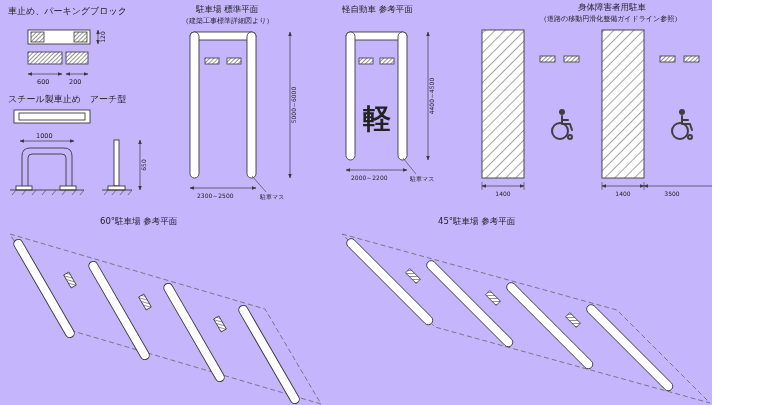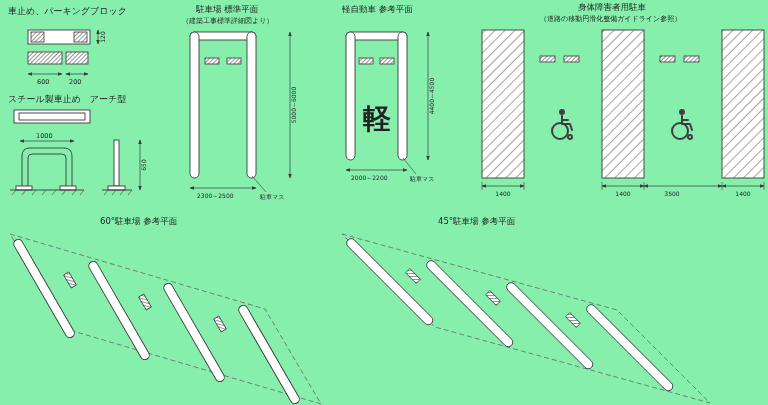--- a/index.html
+++ b/index.html
@@ -1,16 +1,16 @@
 <!DOCTYPE html>
 <html><head>
 <meta charset="utf-8">
 <style>
   html,body { margin:0; padding:0; background:#fff; }
-  #canvas { position:relative; width:768px; height:405px; background:#86efac; overflow:hidden; }
+  #canvas { position:relative; width:712px; height:405px; background:#c4b5fd; overflow:hidden; }
   svg text { font-family:"DejaVu Sans", sans-serif; fill:#222; }
   .t9 { font-size:9px; }
   .t8 { font-size:8.5px; }
   .t7 { font-size:7px; }
   .t6 { font-size:6.5px; }
   .t5 { font-size:6px; }
   .ln  { stroke:#3a3a3a; stroke-width:.9; fill:none; }
   .fw  { fill:#ffffff; stroke:#3a3a3a; stroke-width:.9; }
   .fh  { fill:url(#hs); stroke:#3a3a3a; stroke-width:.8; }
   .fst { fill:url(#hw); stroke:#3a3a3a; stroke-width:.9; }

